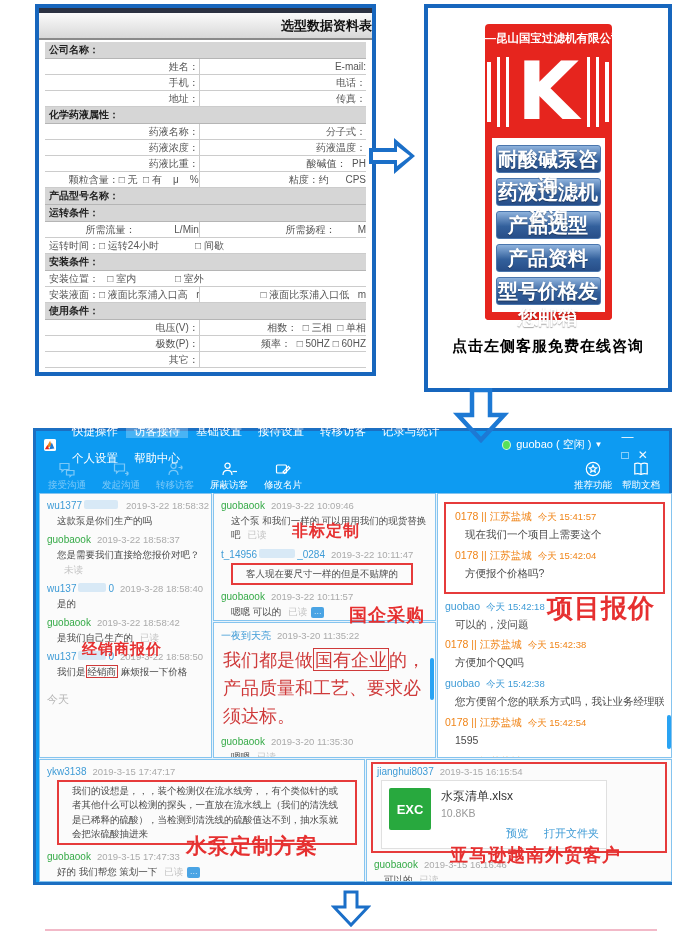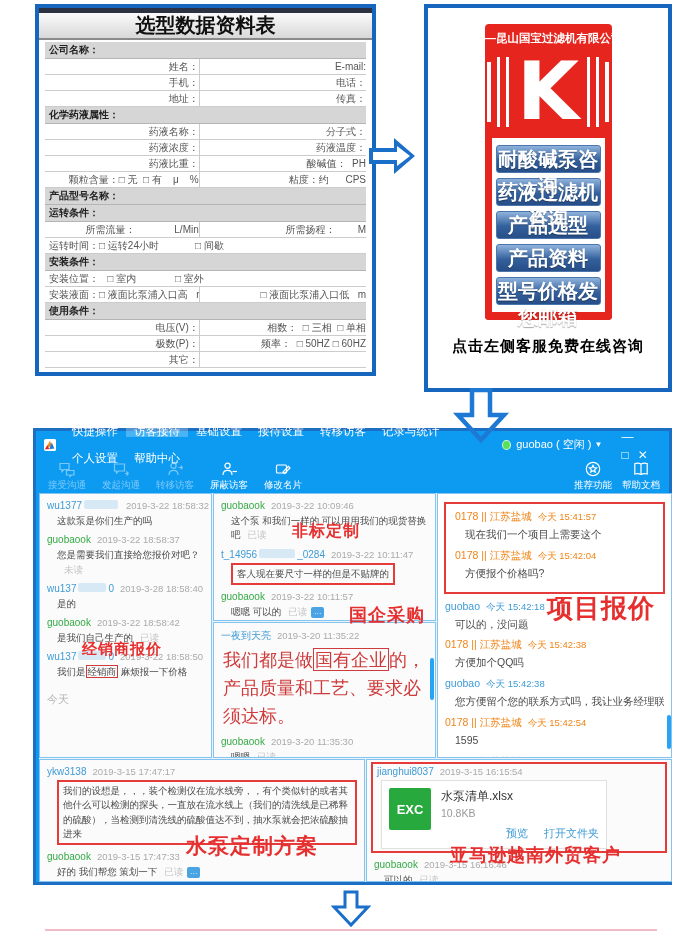--- a/index.html
+++ b/index.html
@@ -3,21 +3,21 @@
 <meta charset="utf-8">
 <style>
   html,body{margin:0;padding:0;background:#fff;}
   body{font-family:"Liberation Sans","DejaVu Sans",sans-serif;}
   #stage{position:relative;width:700px;height:933px;background:#fff;overflow:hidden;}
 
   
   #form-panel{position:absolute;left:35px;top:4px;width:341px;height:372px;
     border:4px solid #1766bd;background:#fff;box-sizing:border-box;}
   .form-topstrip{height:5px;background:#2c3242;}
-  .form-title{height:25px;line-height:25px;text-align:center;font-size:20px;font-weight:bold;color:#101010;
+  .form-title{height:25px;line-height:25px;text-align:right;font-size:13px;font-weight:bold;color:#101010;
     background:linear-gradient(#fbfbfb,#d8d8d8);border-bottom:2px solid #8a8a8a;}
   .form-body{padding:2px 6px 0 6px;}
   .frow{display:flex;border-bottom:1px solid #ccc;font-size:10px;min-height:15px;line-height:15px;color:#555;}
   .frow.section{background:#d6d6d6;font-weight:bold;color:#222;padding-left:4px;border-color:#b5b5b5;min-height:16px;line-height:16px;}
   .fcell{flex:1;padding-left:4px;white-space:pre;overflow:hidden;text-align:right;}
   .fcell.left{border-right:1px solid #ccc;flex-basis:48%;}
   .fcell.right{flex-basis:52%;}
   .frow.full{padding-left:4px;white-space:pre;}
 
   
@@ -42,21 +42,21 @@
   #arrow-down-top{left:452px;top:388px;}
   #arrow-down-bottom{left:331px;top:890px;}
   #footer-line{position:absolute;left:45px;top:929px;width:612px;height:2px;background:#f2b9c8;}
 
   
   #chat-window{position:absolute;left:33px;top:428px;width:639px;height:457px;box-sizing:border-box;
     border:3px solid #1c6fc2;background:#0d9bf2;}
   .menubar{height:27px;display:flex;align-items:center;padding:0 8px;color:#fff;}
   .applogo{width:14px;height:14px;margin-right:8px;}
   .menu-item{font-size:11.5px;padding:0 8px;height:27px;line-height:27px;cursor:pointer;white-space:nowrap;}
-  .menu-item.active{background:rgba(255,255,255,.25);}
+  .menu-item.active{background:rgba(255,255,255,.25);font-family:Liberation Mono, monospace;}
   .mspacer{flex:1;}
   .status-dot{width:8px;height:8px;border-radius:50%;background:#58e058;border:1px solid #d2f7d2;margin-right:5px;}
   .username{font-size:11px;margin-right:3px;white-space:nowrap;}
   .caret{font-size:8px;margin-right:10px;}
   .winbtn{font-size:12px;margin-left:9px;cursor:pointer;opacity:.95;}
   .toolbar{height:35px;display:flex;align-items:flex-start;padding:1px 4px 0 4px;color:#fff;}
   .tool{width:54px;text-align:center;font-size:9.5px;cursor:pointer;line-height:1;}
   .tool svg{display:block;margin:2px auto 2px auto;}
   .tool.disabled{opacity:.45;cursor:default;}
   .tspacer{flex:1;}
@@ -83,21 +83,21 @@
   .mbody{font-size:9.5px;color:#4a4a4a;margin:3px 0 0 10px;line-height:1.5;}
   .mstatus{color:#c3c3c3;margin-left:7px;font-size:9.5px;}
   .micon{display:inline-block;width:13px;height:11px;background:#4aa4e4;border-radius:2px;color:#fff;
     font-size:8px;line-height:9px;text-align:center;margin-left:4px;vertical-align:middle;cursor:pointer;}
   .msg.divider{color:#b5b5b5;font-size:11px;margin-top:12px;}
   .mbody.bigred{font-family:"DejaVu Serif","Liberation Serif",serif;font-size:18px;color:#cf3a3a;line-height:1.55;margin-left:2px;}
   .wordbox{border:1px solid #cf3a3a;padding:0 1px;}
   .redact{display:inline-block;height:9px;background:#d8e9f6;border-radius:2px;margin:0 2px;}
   .msg.clipped{height:8px;overflow:hidden;opacity:.55;margin-bottom:0;}
   .mbody.nowrap{white-space:nowrap;overflow:hidden;}
-  .mbody.boxed{border:2px solid #e63b3b;padding:2px 4px;display:inline-block;}
+  .mbody.boxed{border:2px solid #e63b3b;padding:2px 13px;display:inline-block;}
   .msg-group.boxed-group{border:2px solid #e63b3b;margin:8px 6px 6px 6px;padding:0 2px 4px 2px;}
   .msg.boxed-msg{border:2px solid #e63b3b;padding:2px 4px;margin:2px 4px;}
 
   .filecard{border:1px solid #e0e0e0;background:#fff;width:226px;padding:7px;display:flex;margin:3px 0 0 4px;box-sizing:border-box;}
   .filebadge{width:42px;height:42px;background:#28a93e;color:#fff;font-weight:bold;font-size:13px;
     display:flex;align-items:center;justify-content:center;border-radius:2px;}
   .fileinfo{flex:1;padding-left:10px;}
   .filename{font-size:12px;color:#333;}
   .filesize{font-size:10.5px;color:#999;margin-top:2px;}
   .filelinks{text-align:right;margin-top:4px;}

